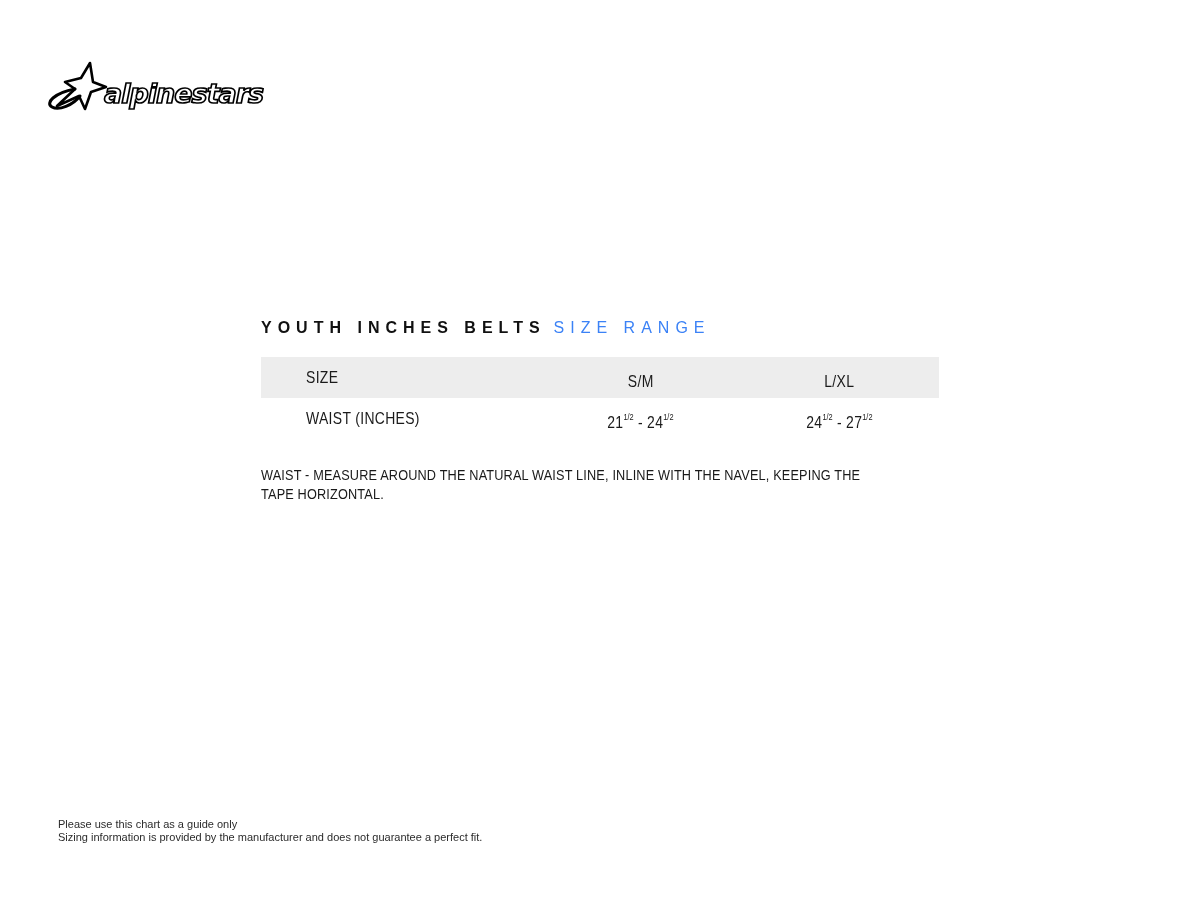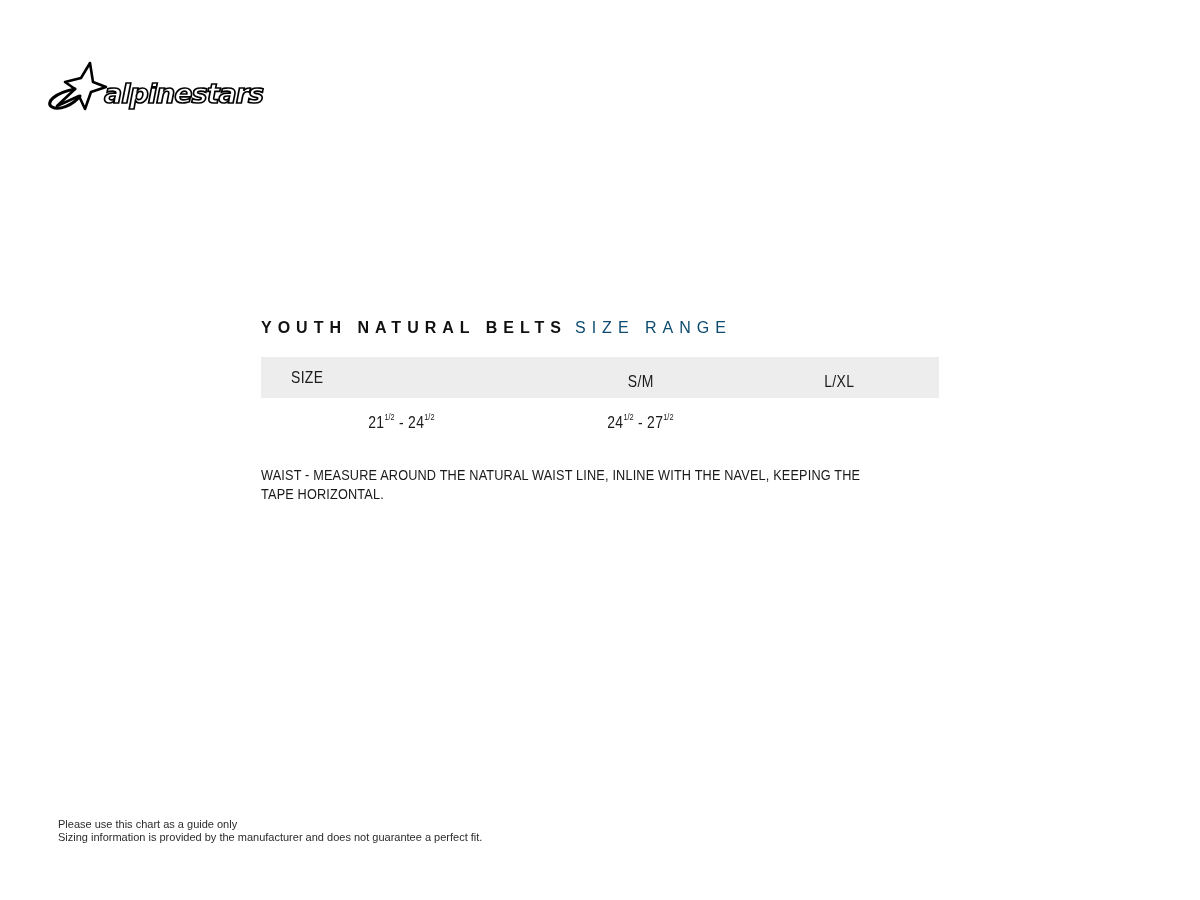--- a/index.html
+++ b/index.html
@@ -39,35 +39,35 @@
     white-space: nowrap;
   }
   .t-main {
     font-weight: bold;
     letter-spacing: 6px;
     color: #111;
   }
   .t-sub {
     font-weight: normal;
     letter-spacing: 6px;
-    color: #0c4a6e;
+    color: #3b82f6;
     margin-left: 8px;
   }
 
   
   .size-table { width: 100%; }
   .row {
     display: grid;
     grid-template-columns: 280px 1fr 1fr;
     align-items: center;
     height: 41px;
   }
   .row.shaded { background: var(--band, #ededed); }
   .row.gap { margin-bottom: 17px; }
-  .label-cell { padding-left: 30px; text-align: left; }
+  .label-cell { padding-left: 45px; text-align: left; }
   .val-cell { text-align: center; margin-top: 8px; }
   .cond {
     display: inline-block;
     transform: scaleX(0.82);
     font-size: 17px;
     letter-spacing: 0.4px;
     white-space: nowrap;
   }
   .label-cell .cond { transform-origin: left center; }
   .val-cell .cond { transform-origin: center center; }
@@ -108,30 +108,31 @@
   <svg width="220" height="56" viewBox="0 0 220 56" aria-hidden="true">
 
     <path d="M46 3 L37 18 L21 22 L31 29 L13 46 L35 36 L41 49 L47 32 L62 27 L49 22 Z" fill="#ffffff" stroke="#000000" stroke-width="2.6" stroke-linejoin="round"></path>
     <path d="M31 29 C10 33 1 43 8 47 C15 51 29 45 36 36" fill="none" stroke="#000000" stroke-width="3" stroke-linecap="round"></path>
     <text x="60" y="43" font-family="'DejaVu Sans', sans-serif" font-size="27" font-weight="bold" font-style="italic" letter-spacing="-1" fill="#ffffff" stroke="#000000" stroke-width="1.7">alpinestars</text>
   </svg>
 </div>
 
 <div class="content">
   <h1 class="title">
-    <span class="t-main">YOUTH NATURAL BELTS</span><span class="t-sub">SIZE RANGE</span>
+    <span class="t-main">YOUTH INCHES BELTS</span><span class="t-sub">SIZE RANGE</span>
   </h1>
 
   <div class="size-table" id="size-table">
       <div class="row shaded">
         <div class="label-cell"><span class="cond">SIZE</span></div>
         <div class="val-cell"><span class="cond">S/M</span></div>
         <div class="val-cell"><span class="cond">L/XL</span></div>
       </div>
       <div class="row">
+        <div class="label-cell"><span class="cond">WAIST (INCHES)</span></div>
         <div class="val-cell"><span class="cond">21<sup>1/2</sup> - 24<sup>1/2</sup></span></div>
         <div class="val-cell"><span class="cond">24<sup>1/2</sup> - 27<sup>1/2</sup></span></div>
       </div>
     </div>
 
   <p class="note">
     <span class="cond">WAIST - MEASURE AROUND THE NATURAL WAIST LINE, INLINE WITH THE NAVEL, KEEPING THE</span><br>
     <span class="cond">TAPE HORIZONTAL.</span>
   </p>
 </div>

